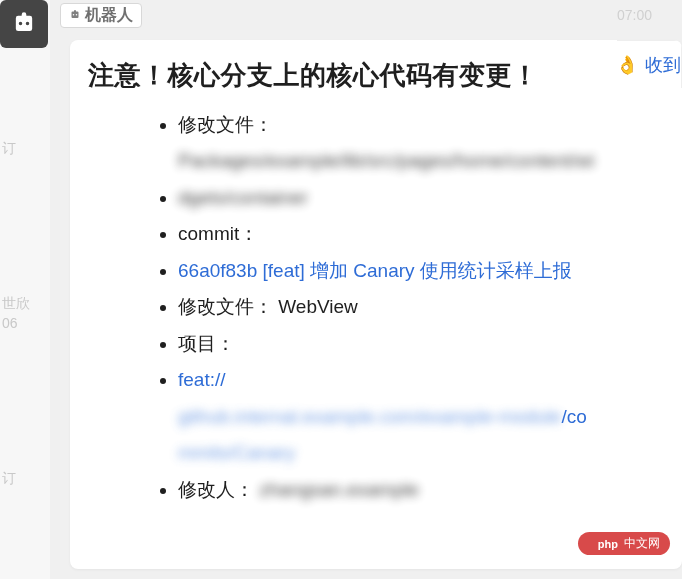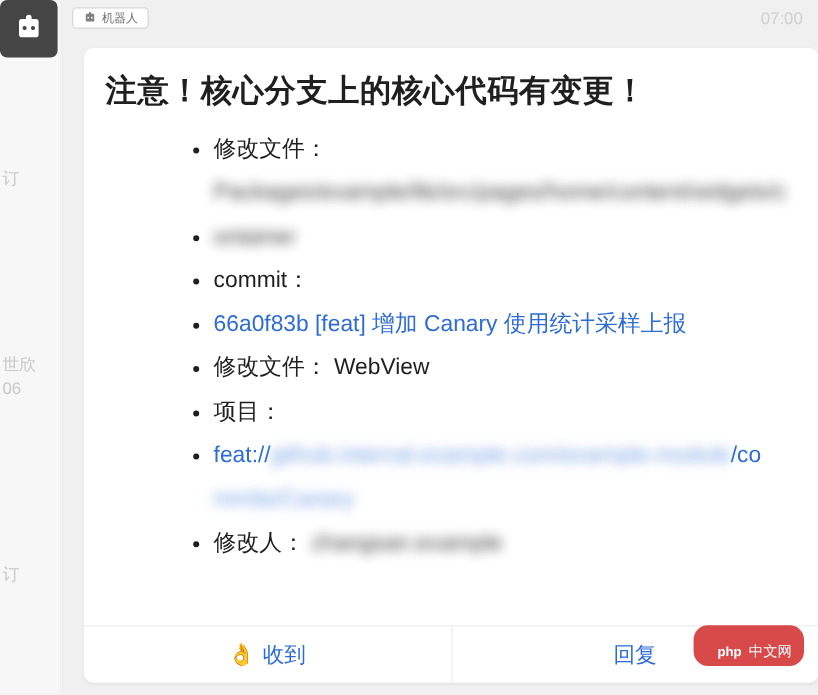--- a/index.html
+++ b/index.html
@@ -51,46 +51,46 @@
       align-items: center;
       gap: 10px;
       z-index: 2;
     }
     .title { color: #616161; font-size: 16px; }
     .bot-tag {
       background: #ffffff;
       border: 1px solid #d8d8d8;
       border-radius: 4px;
       padding: 1px 8px;
-      font-size: 10px;
+      font-size: 16px;
       color: #707070;
       display: inline-flex;
       align-items: center;
       gap: 4px;
+      font-weight: bold;
     }
     .bot-tag svg { width: 12px; height: 12px; fill: #808080; }
     .timestamp {
       color: #d0d0d0;
       font-size: 14px;
       margin-left: auto;
-      margin-right: 13px;
+      margin-right: 30px;
     }
     .card {
       position: absolute;
       left: 70px;
       top: 40px;
       right: 0;
       bottom: 10px;
       background: #fff;
       border-radius: 8px;
       box-shadow: 0 1px 3px rgba(0,0,0,0.05);
       overflow: hidden;
       z-index: 1;
       display: flex;
-      flex-direction: column;
     }
     .card-content {
       padding: 18px 22px 10px 18px;
       flex: 1;
       overflow: hidden;
     }
     .alert-title {
       font-size: 26px;
       font-weight: 700;
       color: #1f1f1f;
@@ -132,21 +132,21 @@
     }
     .action-btn:first-child { border-right: 1px solid #eee; }
     .action-emoji { font-size: 18px; }
     .watermark {
       position: absolute;
       right: 12px;
       bottom: 24px;
       background: #d84a4a;
       color: #fff;
       font-size: 12px;
-      padding: 14px 10px 3px 20px;
+      padding: 3px 10px 3px 20px;
       border-radius: 12px;
       z-index: 5;
       display: flex;
       align-items: center;
       gap: 4px;
       margin-top: 16px;
     }
     .watermark::before {
       content: "php";
       font-weight: bold;
@@ -204,21 +204,18 @@
         <span>修改人：</span>
         <span class="blurred">zhangsan.example</span>
       </li>
     </ul>
   </div>
   <div class="actions">
     <div class="action-btn">
       <span class="action-emoji">👌</span>
       <span>收到</span>
     </div>
-    <div class="action-btn">
-      <span>回复</span>
-    </div>
   </div>
 </div>
 
 <div class="watermark">
   <span>中文网</span>
 </div>
 
 </body></html>

